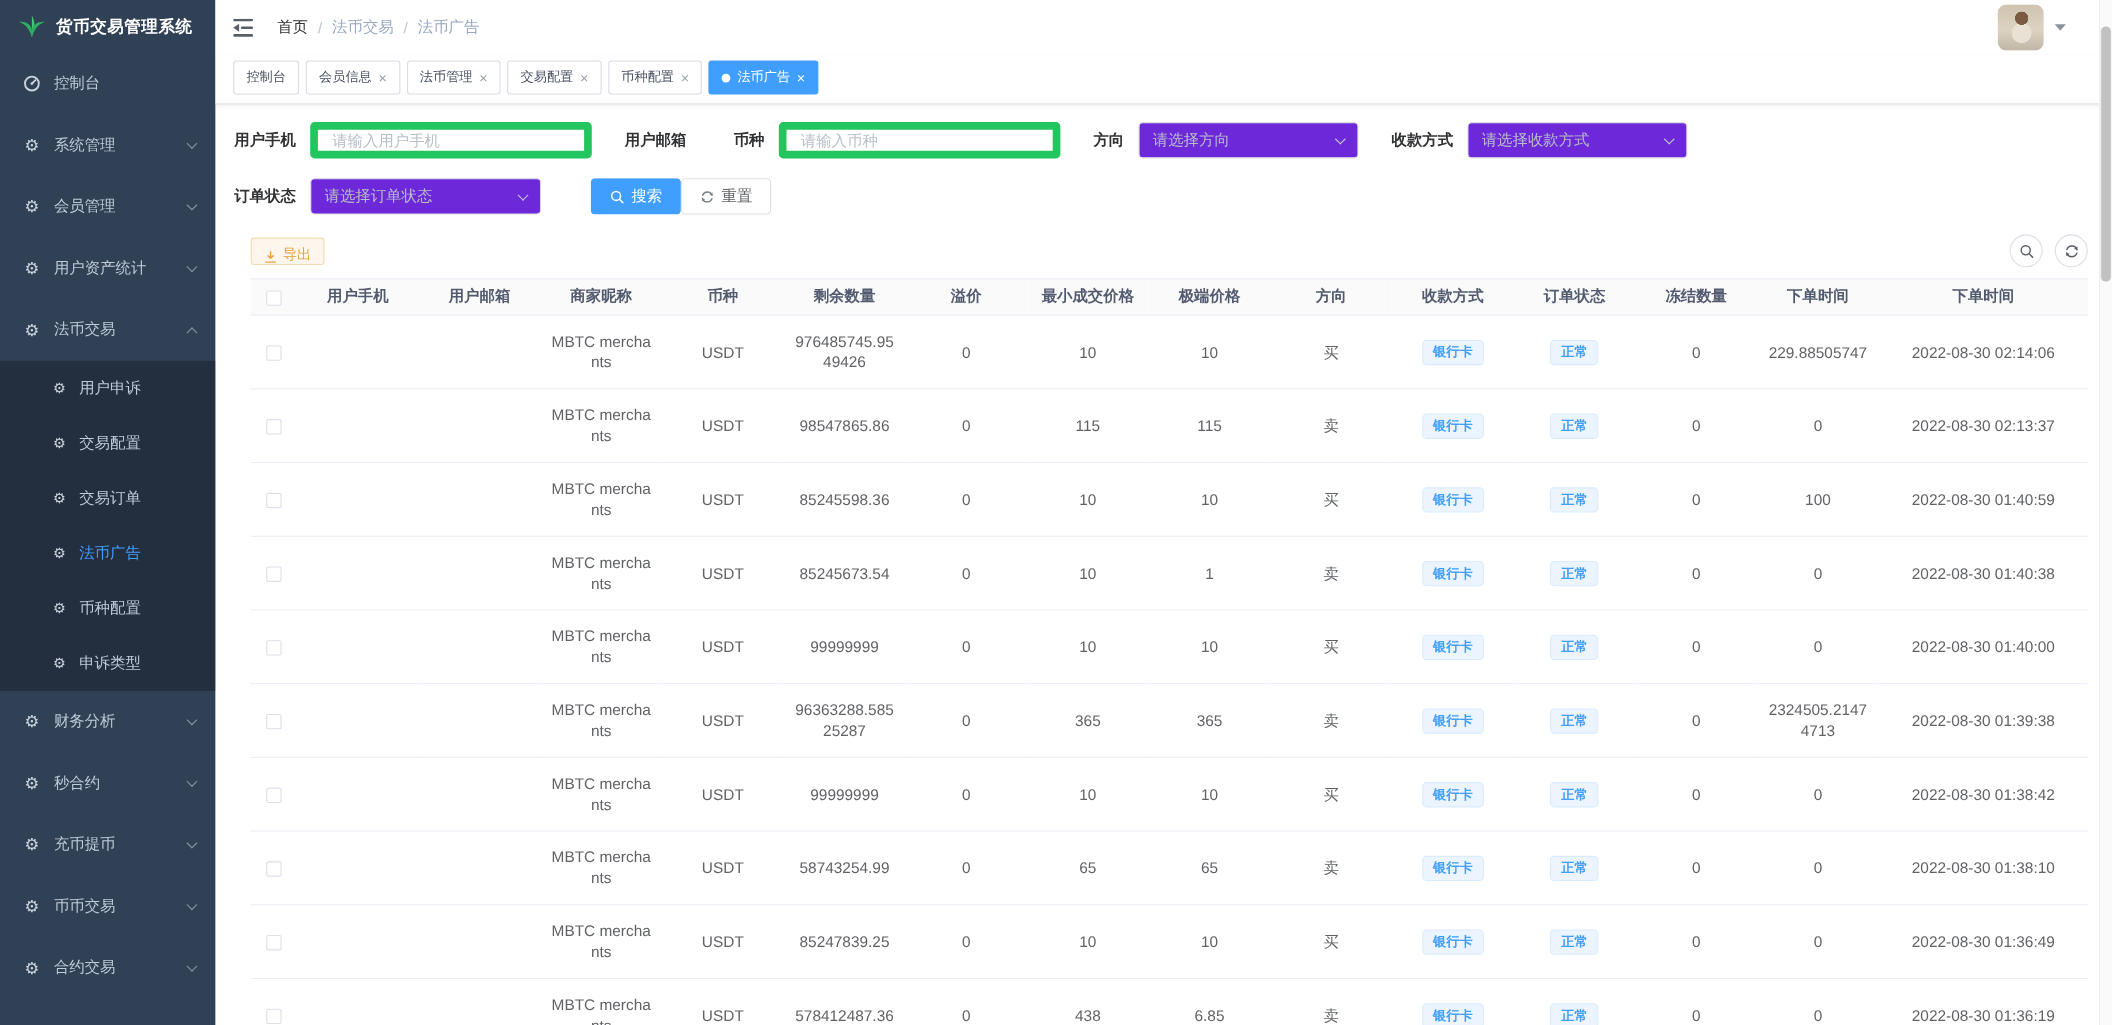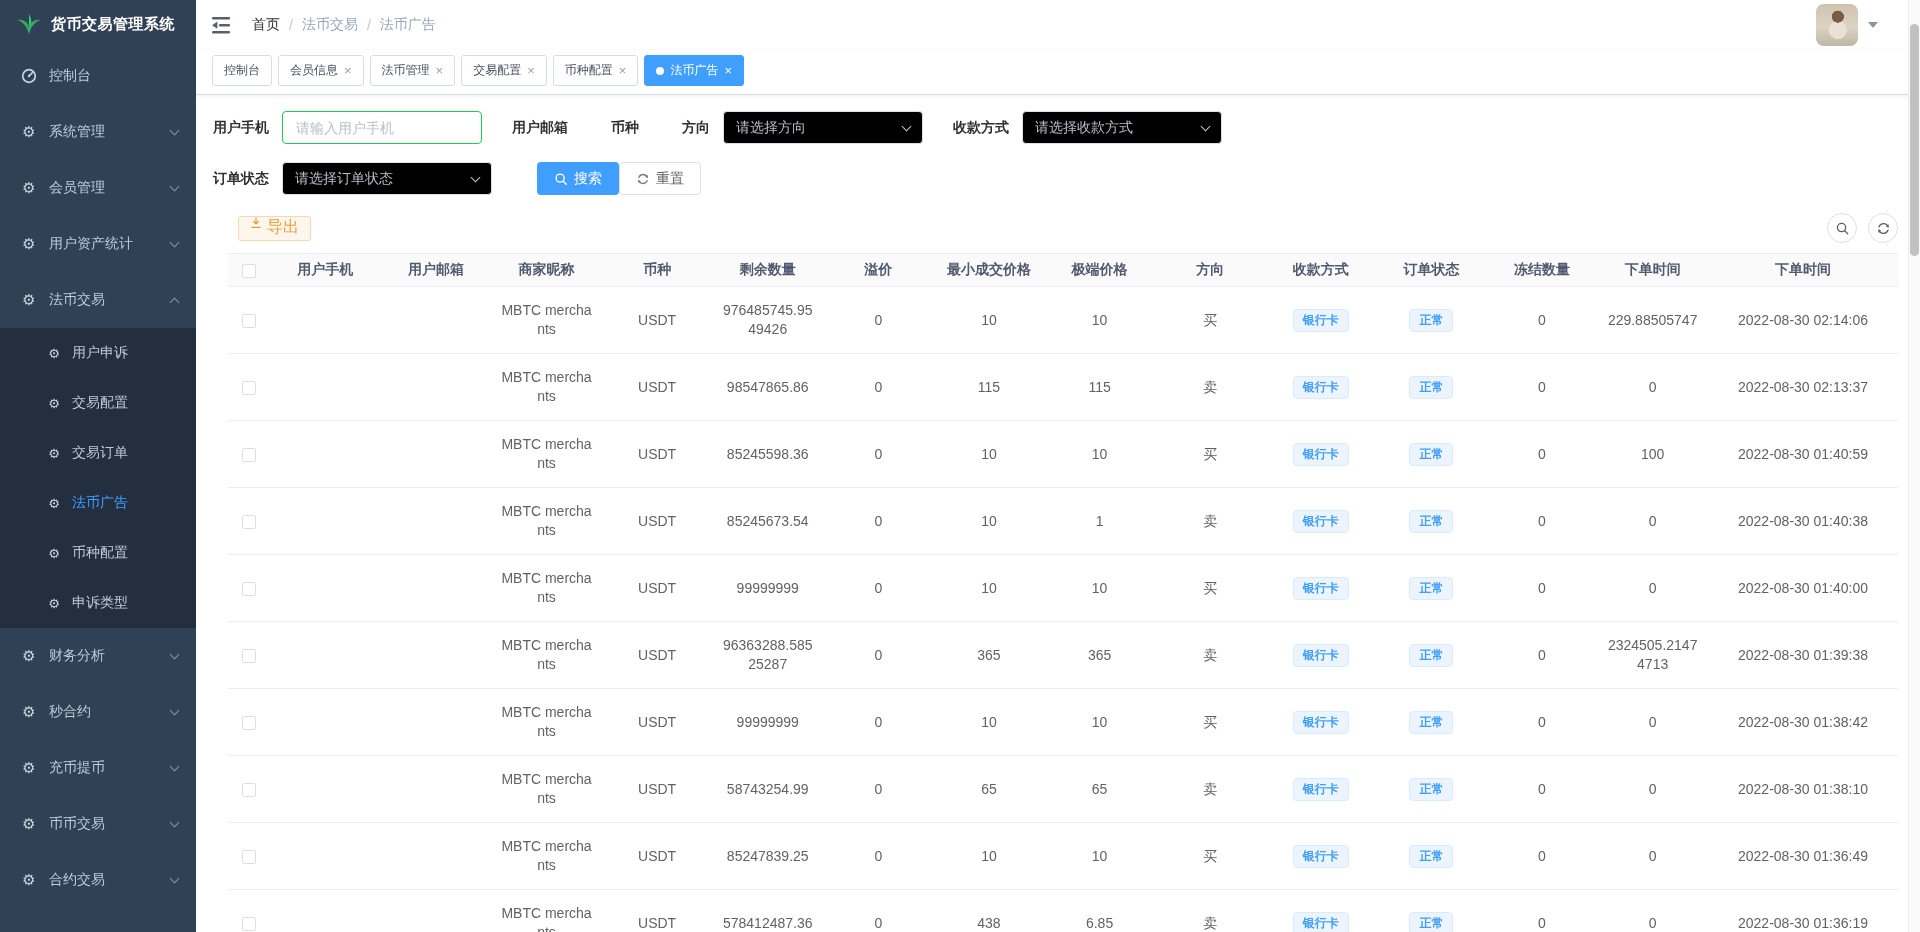--- a/index.html
+++ b/index.html
@@ -44,33 +44,33 @@
   .tab .tab-close { font-size:13px; color:#9aa0a8; cursor:pointer; line-height:1; }
   .tab.active { background:var(--accent,#409eff); border-color:var(--accent,#409eff); color:#fff; }
   .tab.active .tab-close { color:#fff; }
   .tab-dot { width:8px; height:8px; border-radius:50%; background:#fff; }
 
   .content { flex:1; padding:8px 22px 0 32px; overflow:hidden; }
   .filter-row { display:flex; align-items:center; margin-left:-15px; height:33px; margin-bottom:18px; }
   .filter-row.first { margin-top:8px; }
   .fgroup { display:flex; align-items:center; margin-right:30px; }
   .flabel { font-size:14px; font-weight:bold; color:#303133; margin-right:13px; white-space:nowrap; }
-  .finput { width:200px; height:33px; border:1px solid #22c55e; border-radius:4px; padding:0 13px; font-size:14px; color:#606266; outline:none; font-family:inherit; }
+  .finput { width:256px; height:33px; border:7px solid #22c55e; border-radius:4px; padding:0 13px; font-size:14px; color:#606266; outline:none; font-family:inherit; }
   .finput::placeholder { color:#b8bfc9; }
-  .fselect { width:200px; height:33px; border:1px solid #dcdfe6; border-radius:4px; padding:0 12px; display:flex; align-items:center; cursor:pointer; background:#000000; }
+  .fselect { width:200px; height:33px; border:1px solid #dcdfe6; border-radius:4px; padding:0 12px; display:flex; align-items:center; cursor:pointer; background:#6d28d9; }
   .fselect.wide { width:210px; }
   .fselect .ph { font-size:14px; color:#b8bfc9; flex:1; white-space:nowrap; overflow:hidden; }
   .sel-caret { width:7px; height:7px; border-right:1.2px solid #c0c4cc; border-bottom:1.2px solid #c0c4cc; transform:rotate(45deg); margin-top:-3px; }
   .btn { height:33px; border-radius:4px; font-size:14px; display:inline-flex; align-items:center; gap:6px; padding:0 16px; cursor:pointer; border:1px solid transparent; font-family:inherit; }
   .btn-primary { background:var(--accent,#409eff); color:#fff; margin-left:15px; }
   .btn-plain { background:#fff; border-color:#dcdfe6; color:#606266; }
 
   .toolbar { display:flex; align-items:center; justify-content:space-between; height:30px; margin:18px 0 10px 0; }
-  .btn-export { height:25px; padding:0 11px; font-size:16px; border-radius:3px; display:inline-flex; align-items:flex-start; gap:5px; cursor:pointer;
-                color:var(--warning,#e6a23c); background:#fdf6ec; border:1px solid #f5dab1;margin-left:10px; }
+  .btn-export { height:25px; padding:0 11px; font-size:13px; border-radius:3px; display:inline-flex; align-items:flex-end; gap:5px; cursor:pointer;
+                color:var(--warning,#e6a23c); background:#fdf6ec; border:1px solid #f5dab1; }
   .tool-icons { display:flex; gap:11px; }
   .icon-circle { width:30px; height:30px; border-radius:50%; border:1px solid #dcdfe6; display:flex; align-items:center; justify-content:center; color:#5a5e66; cursor:pointer; background:#fff; }
 
   table { width:100%; border-collapse:collapse; table-layout:fixed; font-size:14px; }
   thead th { background:#fafafa; color:#515a6e; font-weight:bold; height:33px; border-top:1px solid #ebeef5; border-bottom:1px solid #ebeef5; text-align:center; padding:0 6px; white-space:nowrap; overflow:hidden; }
   tbody td { height:67px; text-align:center; vertical-align:middle; border-bottom:1px solid #ebeef5; color:#606266; padding:6px 8px; word-break:break-all; line-height:19px; }
   td.nowrap { white-space:nowrap; word-break:normal; }
   .cb { display:inline-block; width:14px; height:14px; border:1px solid #dcdfe6; border-radius:2px; background:#fff; cursor:pointer; vertical-align:middle; }
   .tag { display:inline-block; background:var(--tag-bg,#ecf5ff); border:1px solid var(--tag-border,#d9ecff); color:var(--accent,#409eff); font-size:12px; line-height:17px; padding:2px 9px; border-radius:4px; white-space:nowrap;font-weight:bold; }
 
@@ -234,20 +234,21 @@
       <div class="filter-row first">
         <div class="fgroup">
           <span class="flabel">用户手机</span>
           <input class="finput" placeholder="请输入用户手机" style="">
         </div>
         <div class="fgroup">
           <span class="flabel">用户邮箱</span>
         </div>
         <div class="fgroup">
           <span class="flabel">币种</span>
+          <input class="finput" placeholder="请输入币种" style="">
         </div>
         <div class="fgroup">
           <span class="flabel">方向</span>
           <div class="fselect">
             <span class="ph">请选择方向</span>
             <span class="sel-caret"></span>
           </div>
         </div>
         <div class="fgroup">
           <span class="flabel">收款方式</span>

